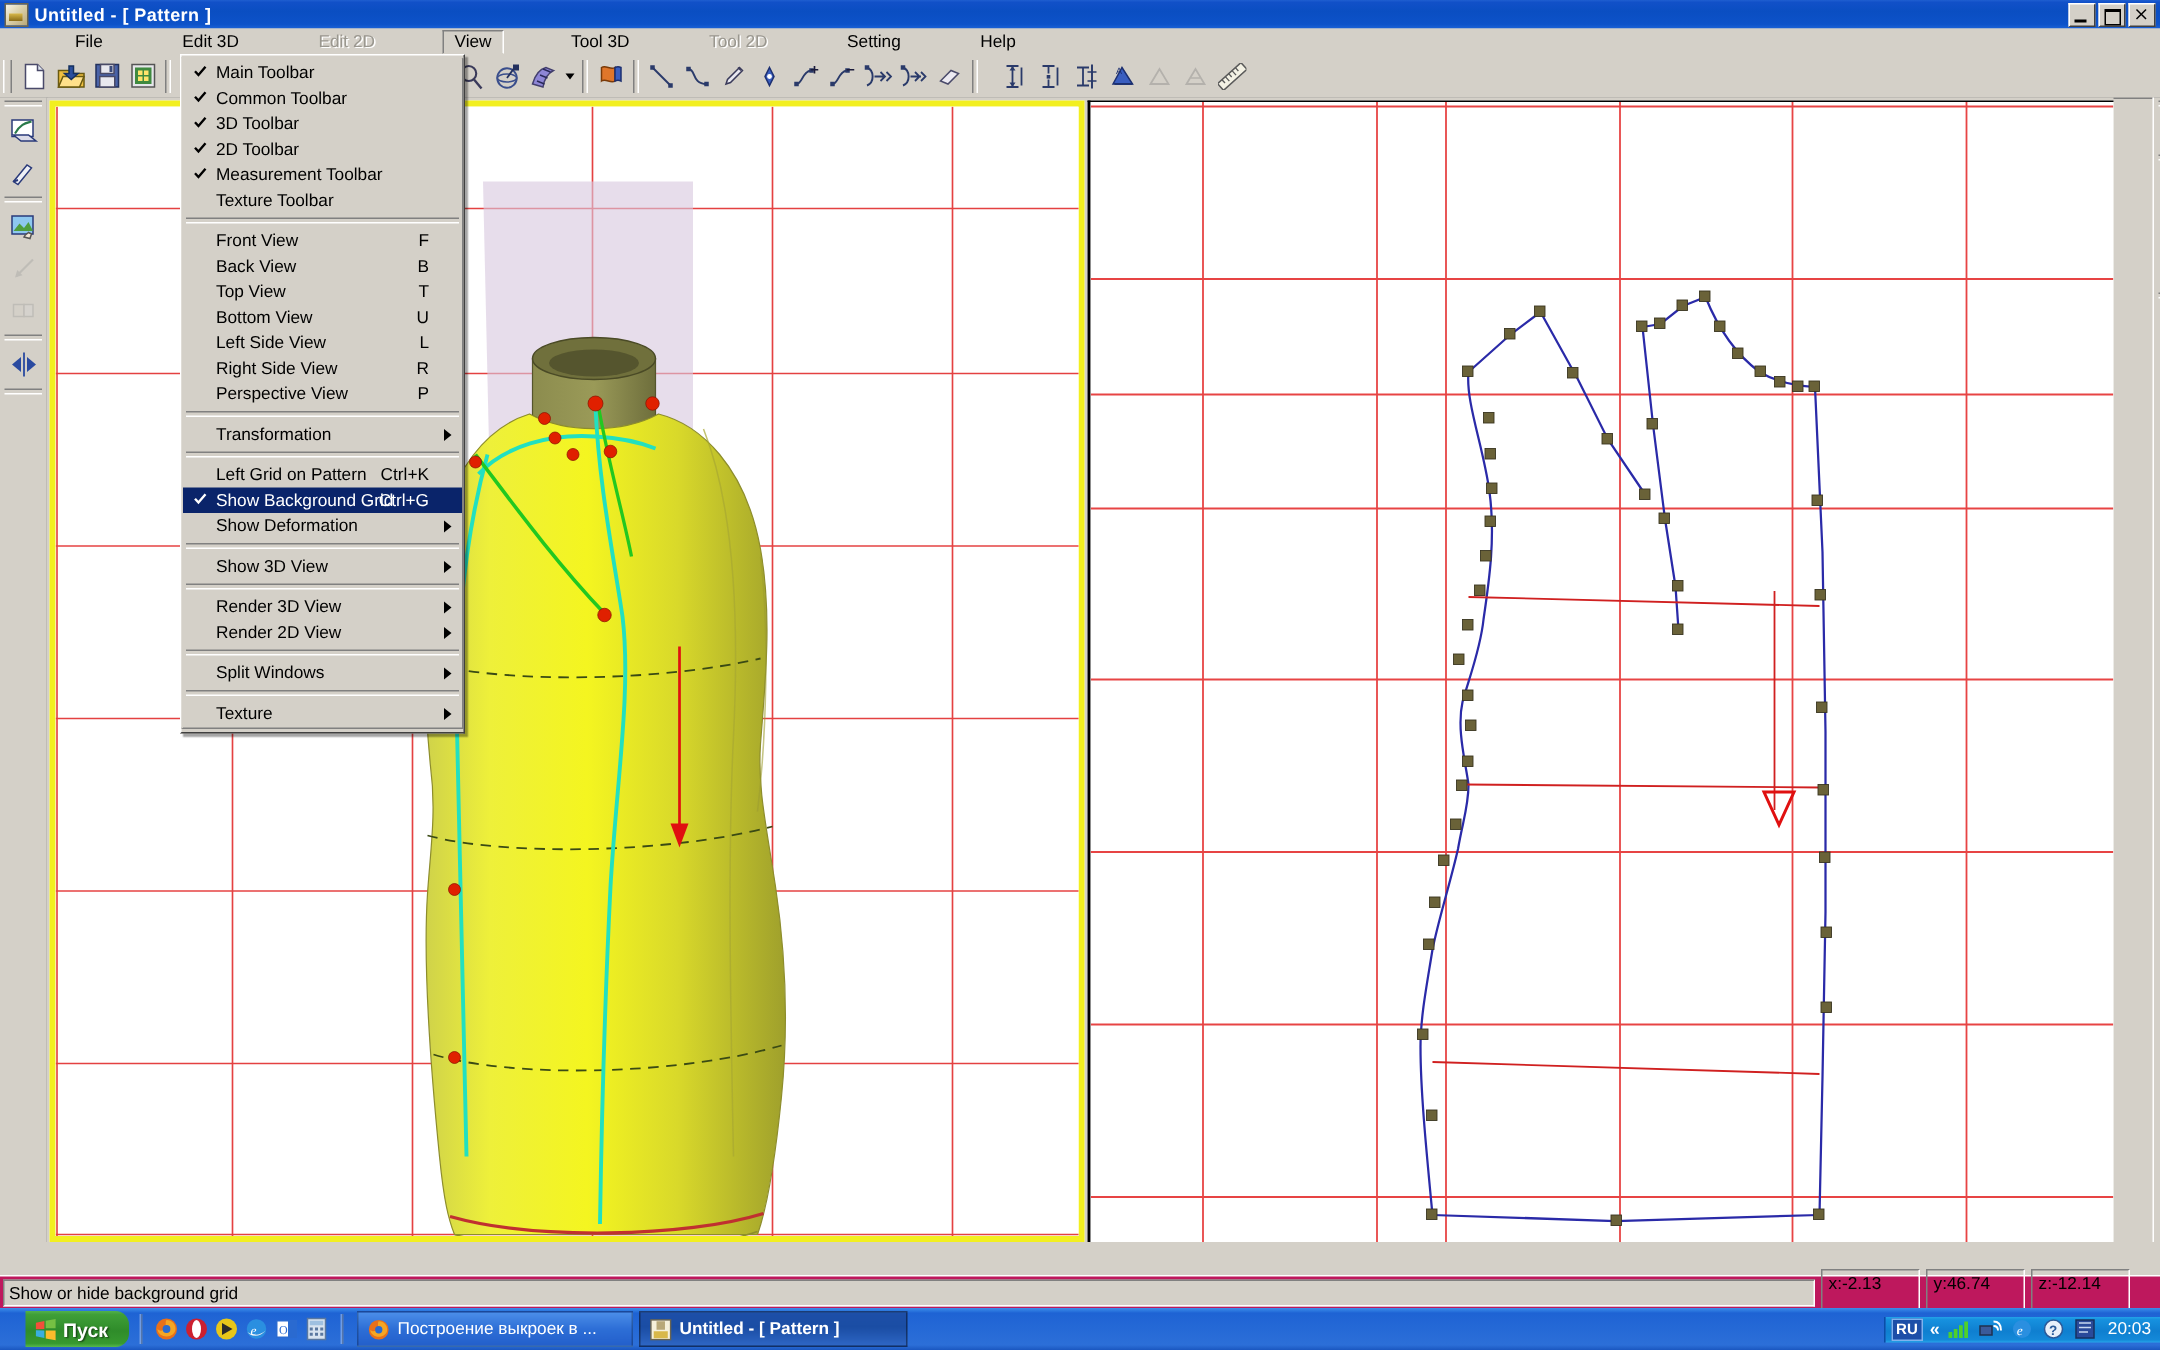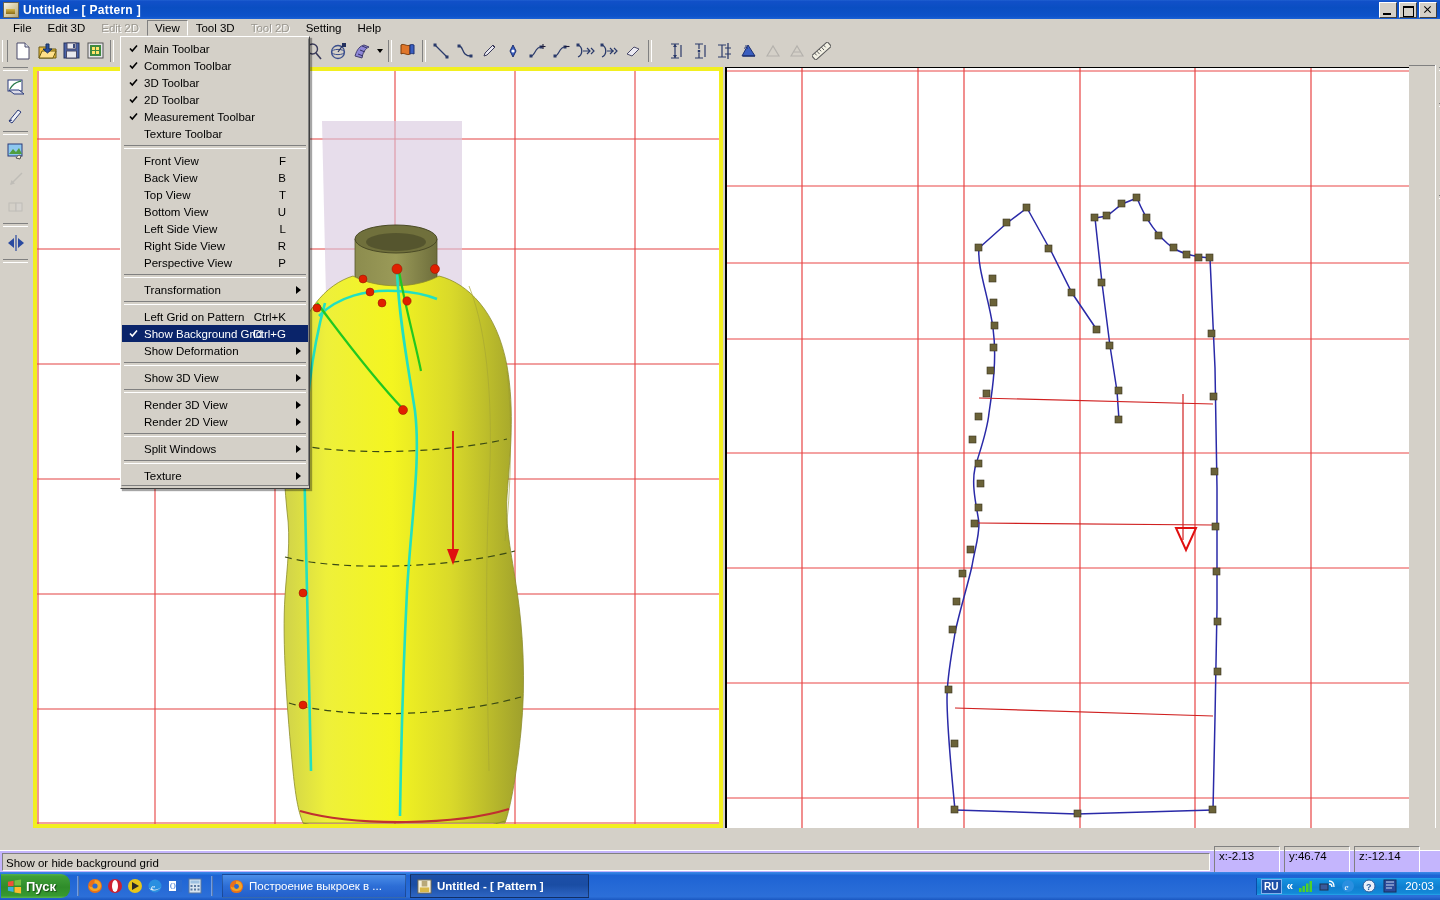--- a/index.html
+++ b/index.html
@@ -40,21 +40,21 @@
   .wb-close i{left:3px;top:6px;width:9px;height:1px;}
   .wb-close i:first-child{transform:rotate(45deg);}
   .wb-close i:last-child{transform:rotate(-45deg);}
 
   
   .menubar{
     position:absolute;left:0;top:19px;width:1440px;height:17px;
     background:#d4d0c8;display:flex;align-items:center;padding-left:5px;
     border-bottom:1px solid #d4d0c8;
   }
-  .menu-item{padding:1px 8px;color:#000;font-size:11.5px;line-height:14px;cursor:default;}
+  .menu-item{padding:1px 8px;color:#000;font-size:11.5px;line-height:14px;cursor:default;margin-left:37px;}
   .menu-item.disabled{color:#9a978f;text-shadow:1px 1px 0 #fff;}
   .menu-item.open{
     background:#d4d0c8;
     border:1px solid #808080;border-right-color:#fff;border-bottom-color:#d4d0c8;
     padding:0px 7px;position:relative;z-index:60;
   }
 
   
   .toolbar{
     position:absolute;left:0;top:36px;width:1440px;height:29px;
@@ -90,36 +90,36 @@
   .tabstrip{position:absolute;left:0;top:828px;width:1440px;height:22px;background:#d4d0c8;}
   .tab{
     position:absolute;top:3px;height:18px;background:#d4d0c8;
     border:1px solid #fff;border-right-color:#404040;border-bottom:none;
     display:flex;align-items:center;justify-content:center;
     padding:0 9px;font-size:11.5px;box-sizing:border-box;
   }
   .tab.sel{top:1px;height:20px;border-color:#fff;border-right-color:#404040;z-index:3;}
 
   
-  .statusbar{position:absolute;left:0;top:850px;width:1440px;height:22px;background:#c4b5fd;
+  .statusbar{position:absolute;left:0;top:850px;width:1440px;height:22px;background:#be185d;
     border-top:1px solid #fff;display:flex;align-items:center;}
   .sb-main{margin-left:2px;height:18px;line-height:18px;padding-left:3px;
     border:1px solid #808080;border-right-color:#fff;border-bottom-color:#fff;
     flex:1;box-sizing:border-box;font-size:11.5px;background:#d4d0c8;}
   .sb-cell{width:66px;height:32px;line-height:18px;margin-left:4px;padding-left:4px;
     border:1px solid #808080;border-right-color:#fff;border-bottom-color:#fff;
     box-sizing:border-box;font-size:11.5px;}
   .sb-grip{width:16px;height:18px;margin:0 2px;}
 
   
   .taskbar{position:absolute;left:0;top:872px;width:1440px;height:28px;
     background:linear-gradient(to bottom,#3f8be8 0%,#2a76de 7%,#1e63d4 12%,#2c6fd8 88%,#1a57c0 100%);
     display:flex;align-items:center;}
   .start{
-    height:24px;margin:0 4px 0 1px;padding:0 14px 0 6px;
+    height:24px;margin:0 4px 0 17px;padding:0 14px 0 6px;
     background:linear-gradient(to bottom,#52b14c 0%,#3f9f38 10%,#2f8c2a 55%,#37992f 90%,#57b84e 100%);
     border-radius:0 9px 9px 0;color:#fff;font-weight:bold;font-size:13px;
     display:flex;align-items:center;gap:4px;
     text-shadow:1px 1px 1px rgba(0,0,0,.5);
   }
   .start-flag{width:15px;height:15px;display:block;}
   .qlaunch{display:flex;align-items:center;gap:4px;padding:0 5px;height:28px;}
   .ql-sep{width:1px;height:20px;background:rgba(255,255,255,.35);border-right:1px solid rgba(0,0,0,.25);margin:0 3px;}
   .tbtnwin{
     height:22px;display:flex;align-items:center;gap:5px;padding:0 6px;

